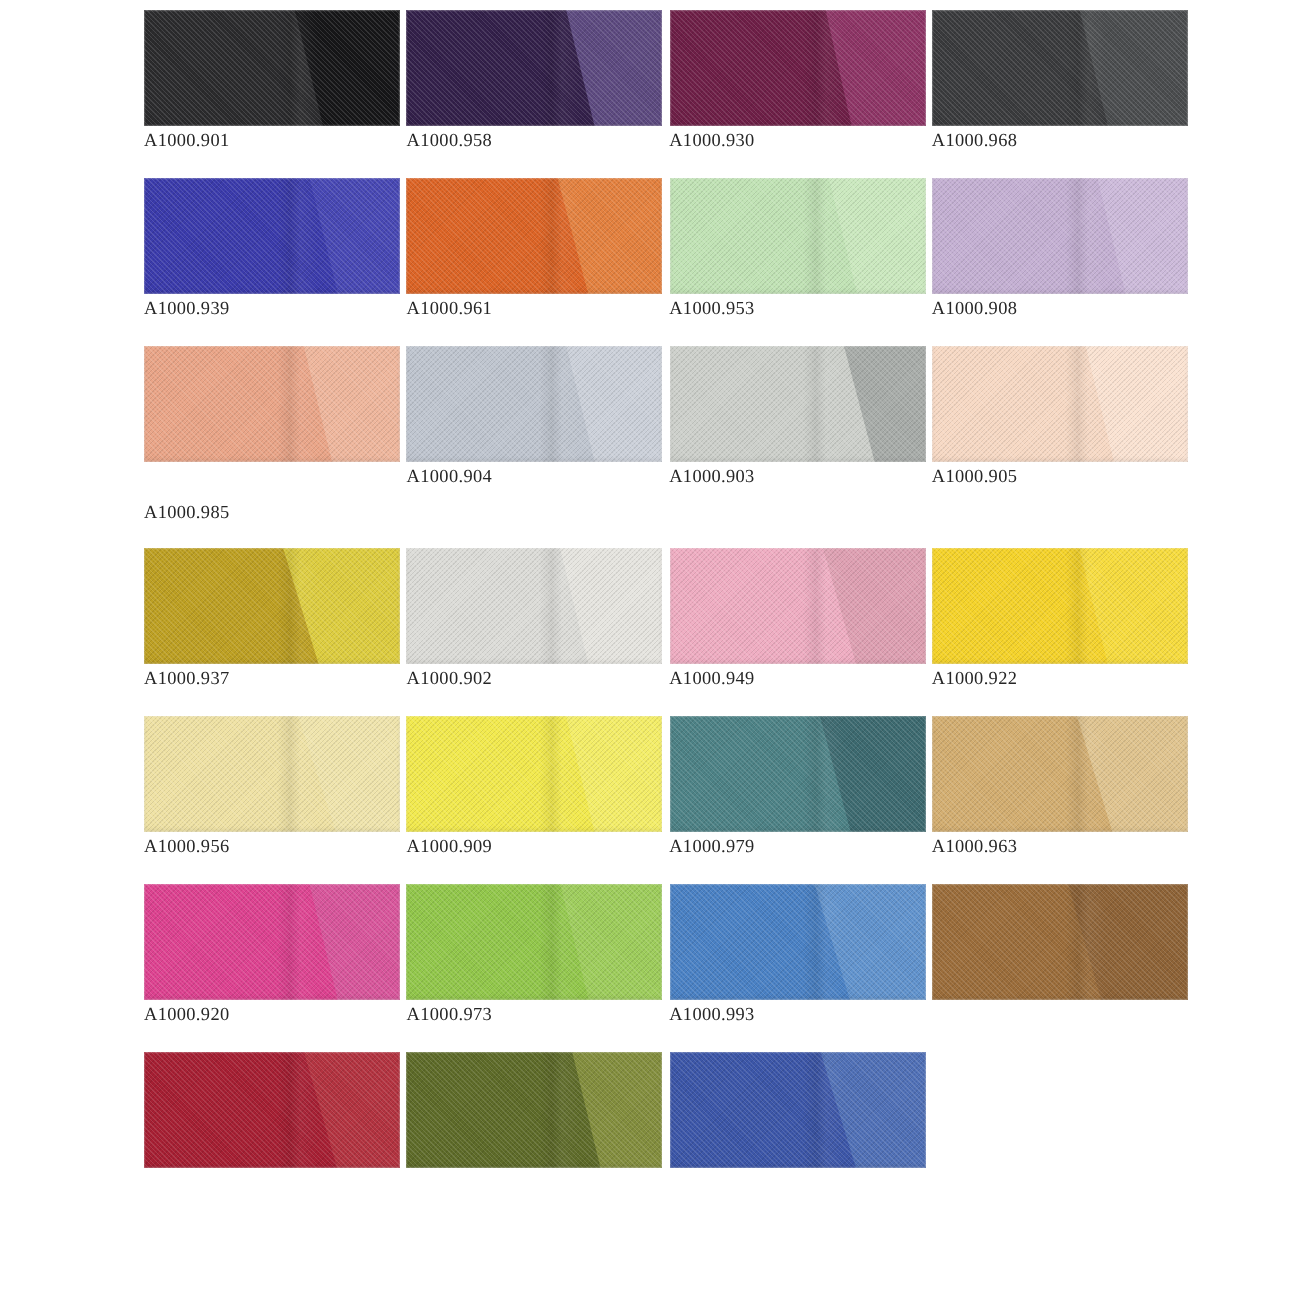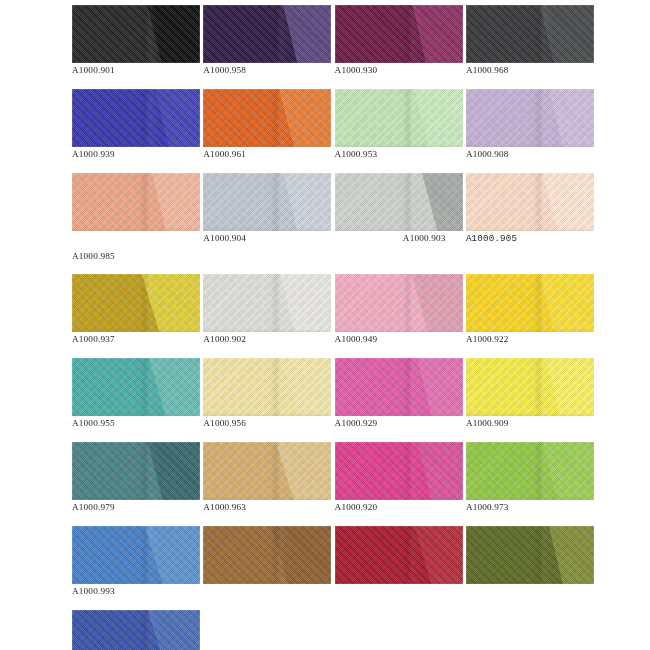--- a/index.html
+++ b/index.html
@@ -213,31 +213,31 @@
       <div class="swatch-label" style="color: rgb(38, 38, 38); font-family: Liberation Serif, serif;">A1000.904</div>
     </div>
     <div class="swatch-cell">
       <div class="swatch-chip">
         <div class="chip-base" style="background: rgb(205, 208, 203);"></div>
         <div class="chip-sheen" style="background: rgb(168, 172, 169); clip-path: polygon(65% 0%, 110% 0%, 110% 110%, 78% 110%);"></div>
         <div class="chip-fold"></div>
         <div class="chip-weave"></div>
         <div class="chip-edge"></div>
       </div>
-      <div class="swatch-label" style="color: rgb(38, 38, 38); text-align: right;">A1000.903</div>
+      <div class="swatch-label" style="color: rgb(38, 38, 38);">A1000.903</div>
     </div>
     <div class="swatch-cell">
       <div class="swatch-chip">
         <div class="chip-base" style="background: rgb(247, 217, 196);"></div>
         <div class="chip-sheen" style="background: rgb(251, 227, 210); clip-path: polygon(58% 0%, 110% 0%, 110% 110%, 70% 110%);"></div>
         <div class="chip-fold"></div>
         <div class="chip-weave"></div>
         <div class="chip-edge"></div>
       </div>
-      <div class="swatch-label" style="color: rgb(38, 38, 38); font-family: Liberation Mono, monospace;">A1000.905</div>
+      <div class="swatch-label" style="color: rgb(38, 38, 38);">A1000.905</div>
     </div>
     <div class="swatch-cell">
       <div class="swatch-chip">
         <div class="chip-base" style="background: rgb(189, 160, 35);"></div>
         <div class="chip-sheen" style="background: rgb(221, 205, 63); clip-path: polygon(53% 0%, 110% 0%, 110% 110%, 68% 110%);"></div>
         <div class="chip-fold"></div>
         <div class="chip-weave"></div>
         <div class="chip-edge"></div>
       </div>
       <div class="swatch-label" style="color: rgb(38, 38, 38);">A1000.937</div>
@@ -267,50 +267,30 @@
         <div class="chip-base" style="background: rgb(245, 211, 42);"></div>
         <div class="chip-sheen" style="background: rgb(247, 220, 62); clip-path: polygon(56% 0%, 110% 0%, 110% 110%, 68% 110%);"></div>
         <div class="chip-fold"></div>
         <div class="chip-weave"></div>
         <div class="chip-edge"></div>
       </div>
       <div class="swatch-label" style="color: rgb(38, 38, 38);">A1000.922</div>
     </div>
     <div class="swatch-cell">
       <div class="swatch-chip">
-        <div class="chip-base" style="background: rgb(78, 173, 166);"></div>
-        <div class="chip-sheen" style="background: rgb(109, 188, 179); clip-path: polygon(58% 0%, 110% 0%, 110% 110%, 72% 110%);"></div>
-        <div class="chip-fold"></div>
-        <div class="chip-weave"></div>
-        <div class="chip-edge"></div>
-      </div>
-      <div class="swatch-label" style="color: rgb(38, 38, 38);">A1000.955</div>
-    </div>
-    <div class="swatch-cell">
-      <div class="swatch-chip">
         <div class="chip-base" style="background: rgb(239, 226, 164);"></div>
         <div class="chip-sheen" style="background: rgb(240, 229, 173); clip-path: polygon(58% 0%, 110% 0%, 110% 110%, 74% 110%);"></div>
         <div class="chip-fold"></div>
         <div class="chip-weave"></div>
         <div class="chip-edge"></div>
       </div>
       <div class="swatch-label" style="color: rgb(38, 38, 38);">A1000.956</div>
     </div>
     <div class="swatch-cell">
       <div class="swatch-chip">
-        <div class="chip-base" style="background: rgb(221, 95, 168);"></div>
-        <div class="chip-sheen" style="background: rgb(224, 116, 178); clip-path: polygon(62% 0%, 110% 0%, 110% 110%, 74% 110%);"></div>
-        <div class="chip-fold"></div>
-        <div class="chip-weave"></div>
-        <div class="chip-edge"></div>
-      </div>
-      <div class="swatch-label" style="color: rgb(38, 38, 38);">A1000.929</div>
-    </div>
-    <div class="swatch-cell">
-      <div class="swatch-chip">
         <div class="chip-base" style="background: rgb(242, 234, 78);"></div>
         <div class="chip-sheen" style="background: rgb(244, 238, 104); clip-path: polygon(60% 0%, 110% 0%, 110% 110%, 72% 110%);"></div>
         <div class="chip-fold"></div>
         <div class="chip-weave"></div>
         <div class="chip-edge"></div>
       </div>
       <div class="swatch-label" style="color: rgb(38, 38, 38);">A1000.909</div>
     </div>
     <div class="swatch-cell">
       <div class="swatch-chip">

